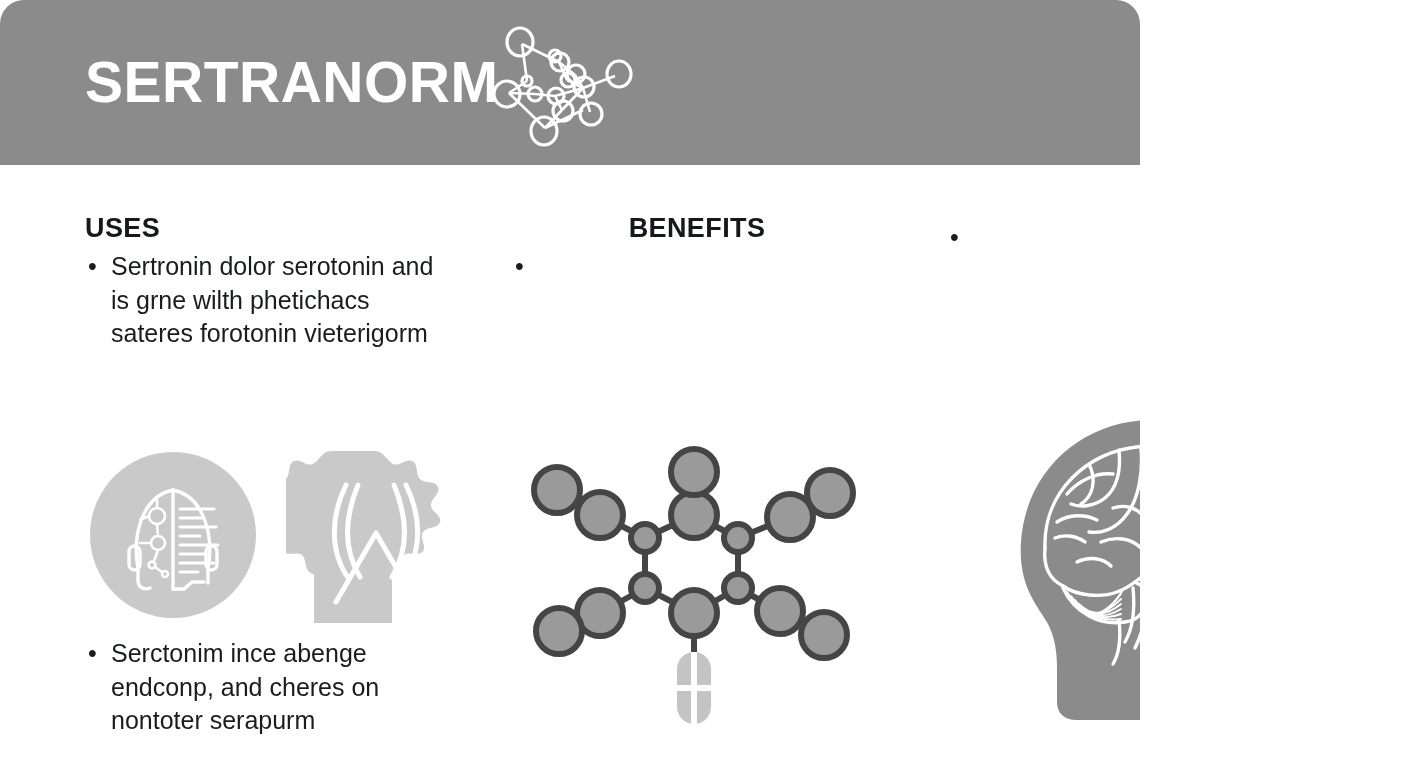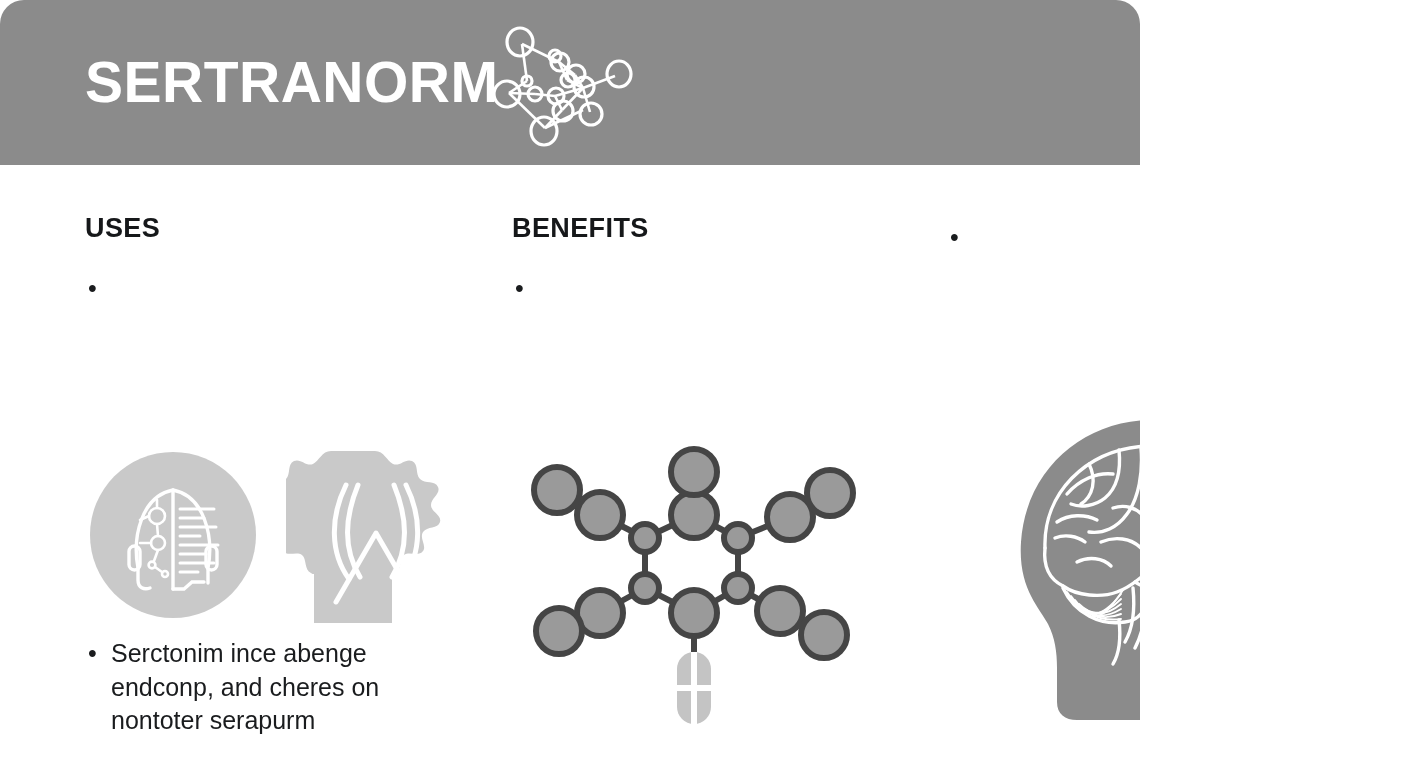--- a/index.html
+++ b/index.html
@@ -46,29 +46,29 @@
     width: 155px;
     height: 130px;
   }
 
   
   .col {
     position: absolute;
     top: 215px;
   }
   .col-uses      { left: 85px;  width: 370px; }
-  .col-benefits  { left: 512px; width: 370px; }
+  .col-benefits  { left: 512px; width: 370px; text-align: center; }
   .col-precaut   { left: 947px; width: 400px; }
 
   .col-heading {
     font-size: 27px;
     font-weight: bold;
     color: #16181a;
     letter-spacing: 0.4px;
-    margin: 0 0 30px 0;
+    margin: 0 0 8px 0;
     line-height: 1;
   }
 
   .bullet-list {
     list-style: none;
     margin: 0;
     padding: 0;
   }
   .bullet-item {
     position: relative;
@@ -183,20 +183,21 @@
         </g>
       </svg>
     </div>
   </div>
 
   <div class="col col-uses">
     <h2 class="col-heading">USES</h2>
     <ul class="bullet-list">
       <li class="bullet-item">
         <span class="dot">•</span>
+        <span>Sertronin dolor serotonin and is grne wilth phetichacs sateres forotonin vieterigorm</span>
       </li>
     </ul>
   </div>
 
   <div class="uses-icons">
 
     <div class="icon-head-circle">
       <svg viewBox="0 0 170 170" width="170" height="170" aria-hidden="true">
         <circle cx="85" cy="85" r="83" fill="#c9c9c9"></circle>
         <g stroke="#ffffff" stroke-width="3.4" fill="none" stroke-linecap="round">

